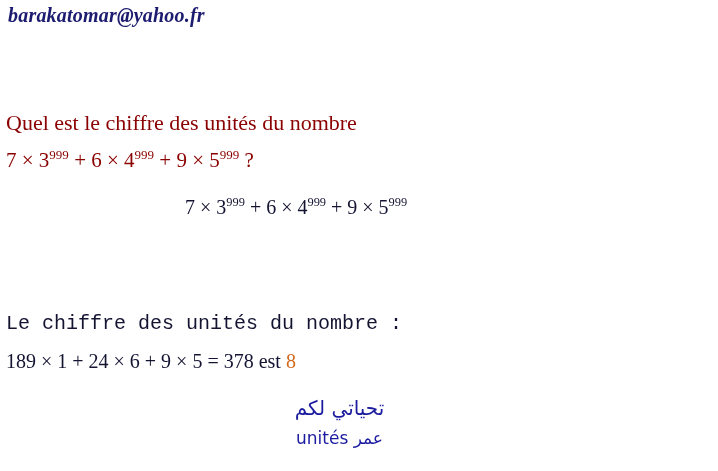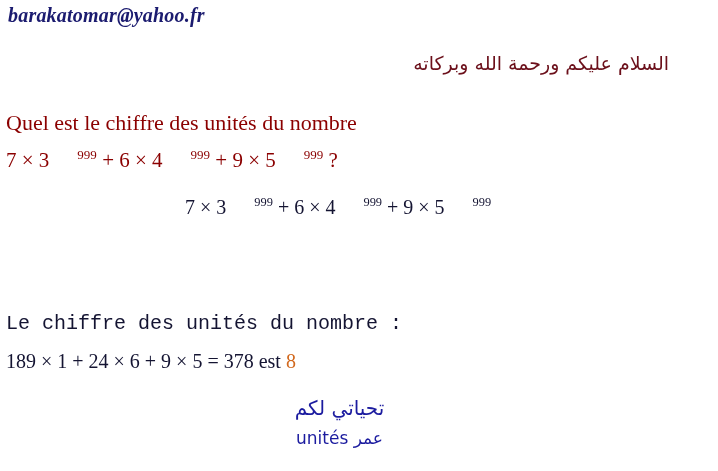--- a/index.html
+++ b/index.html
@@ -108,31 +108,29 @@
     text-align: center;
     font-family: "DejaVu Sans", sans-serif;
     font-size: 17px;
     color: #1b1b9f;
     direction: rtl;
   }
   sup {
     font-size: 0.62em;
     vertical-align: super;
     line-height: 0;
-    margin-left: 28px;
   }
 </style>
 </head>
 <body>
 
 <div class="page">
 
   <div class="email">barakatomar@yahoo.fr</div>
 
-  <div class="arabic-greeting">السلام عليكم ورحمة الله وبركاته</div>
 
   <div class="question">Quel est le chiffre des unités du nombre</div>
 
   <div class="expr-question">
     <span>7 × 3</span><sup>999</sup><span> + 6 × 4</span><sup>999</sup><span> + 9 × 5</span><sup>999</sup><span> ?</span>
   </div>
 
   <div class="calc calc-1">
     <span></span><span>7 × 3</span><sup>999</sup><span> + 6 × 4</span><sup>999</sup><span> + 9 × 5</span><sup>999</sup>
   </div>

